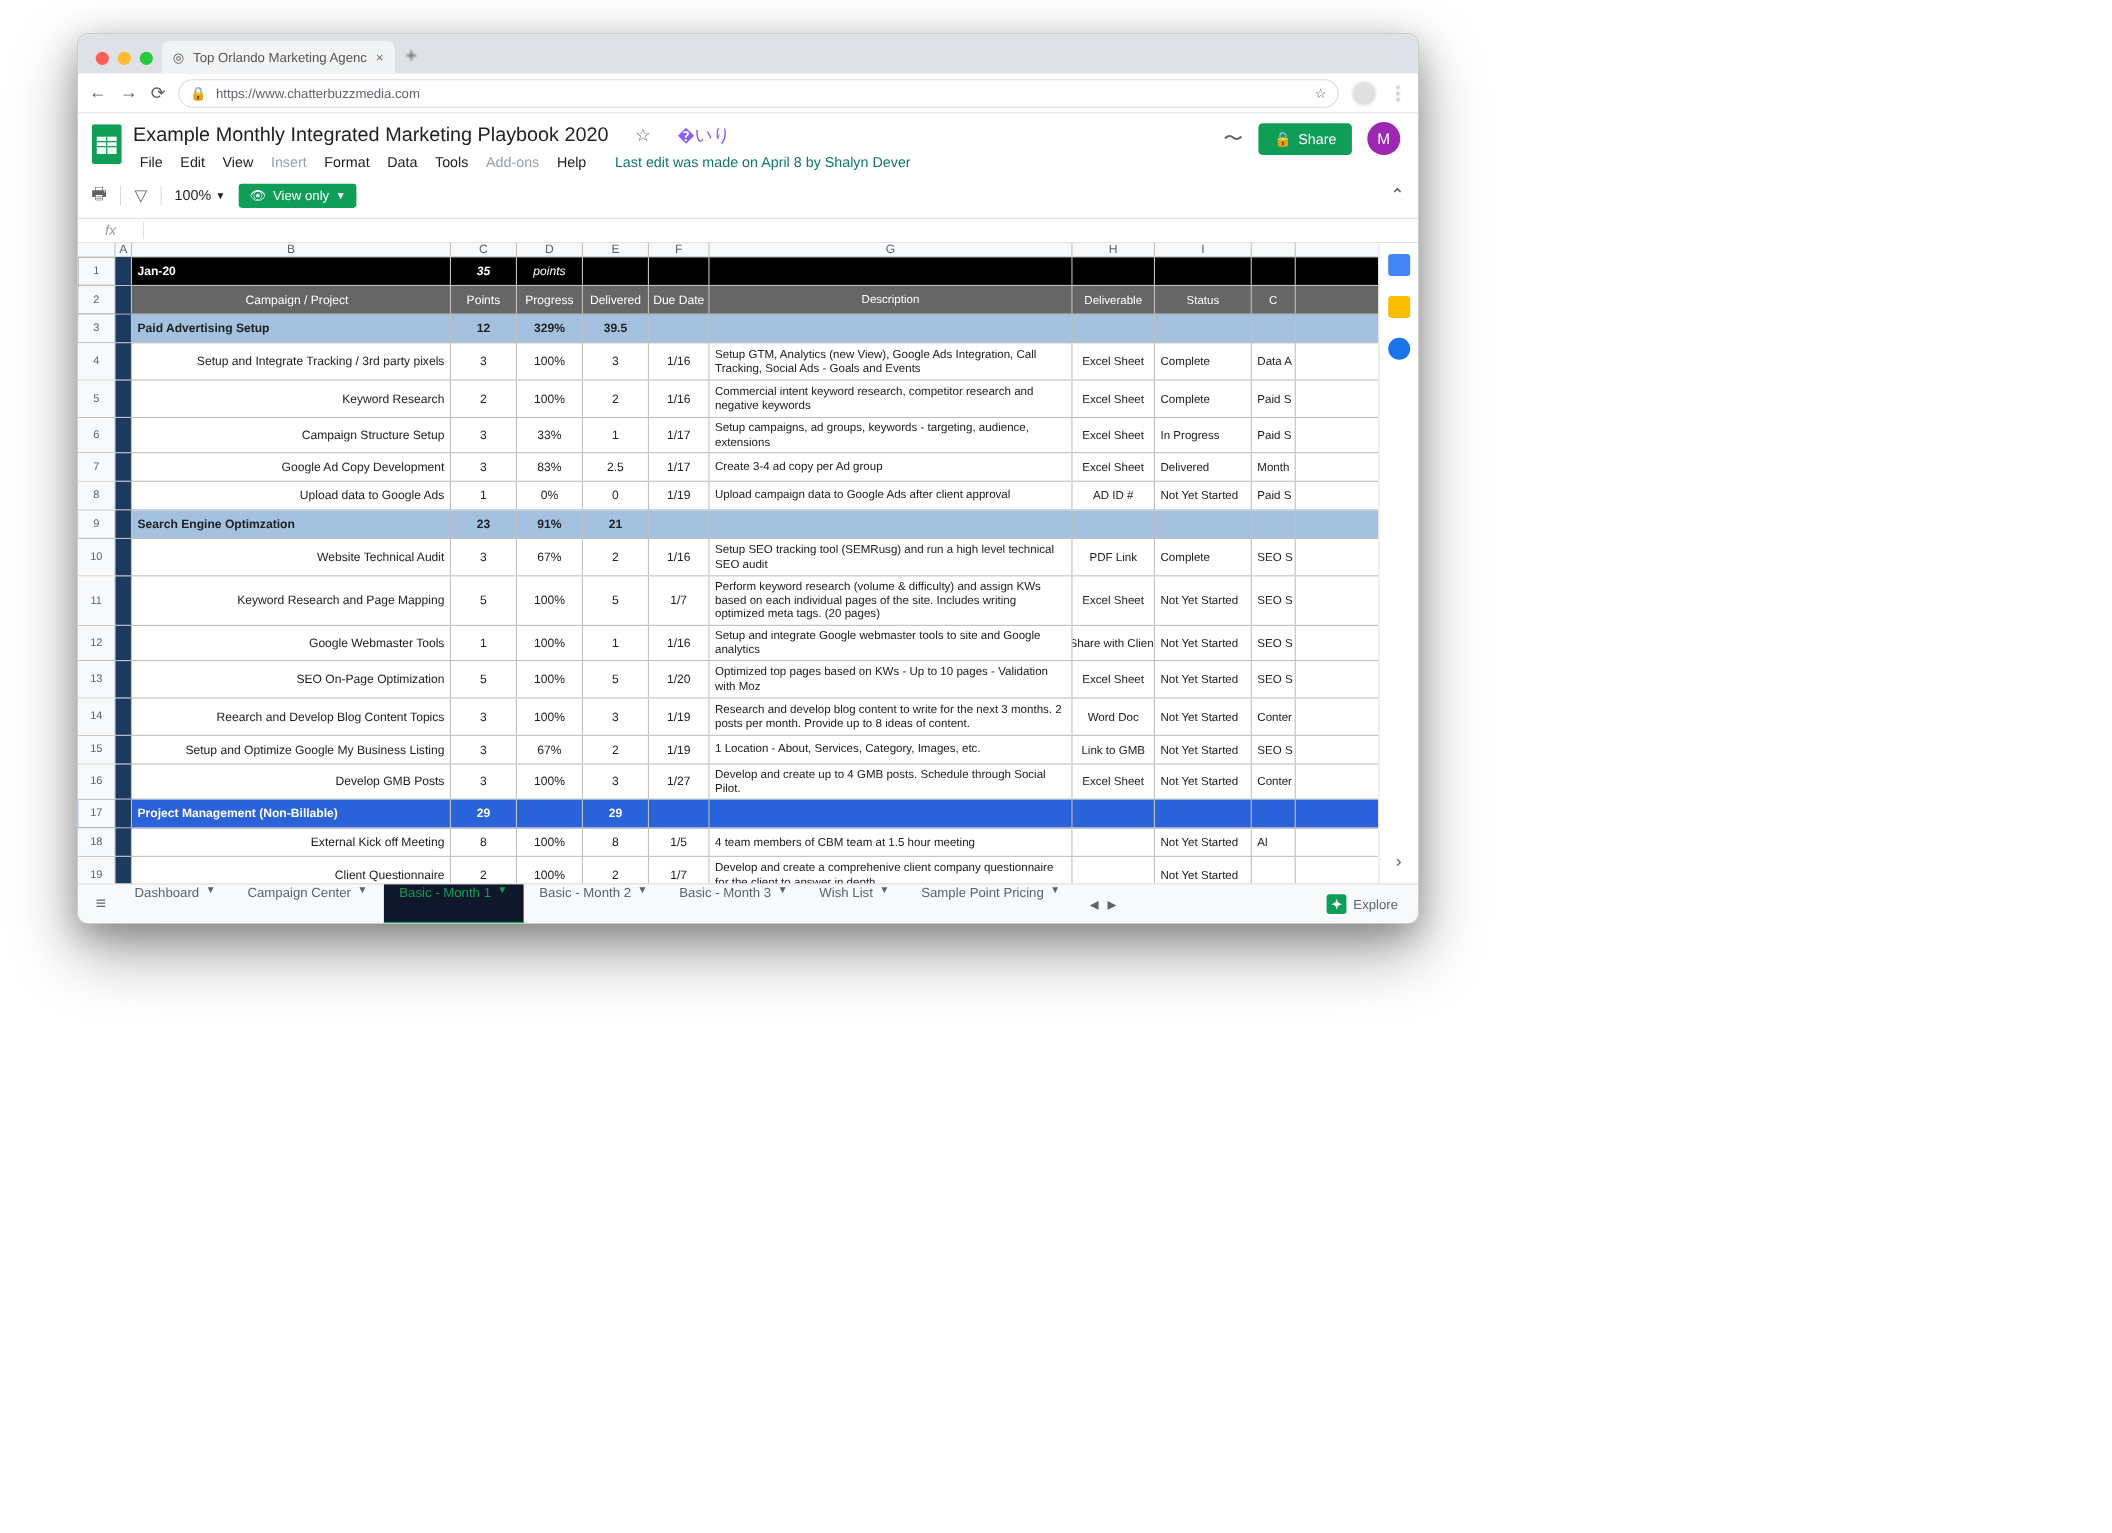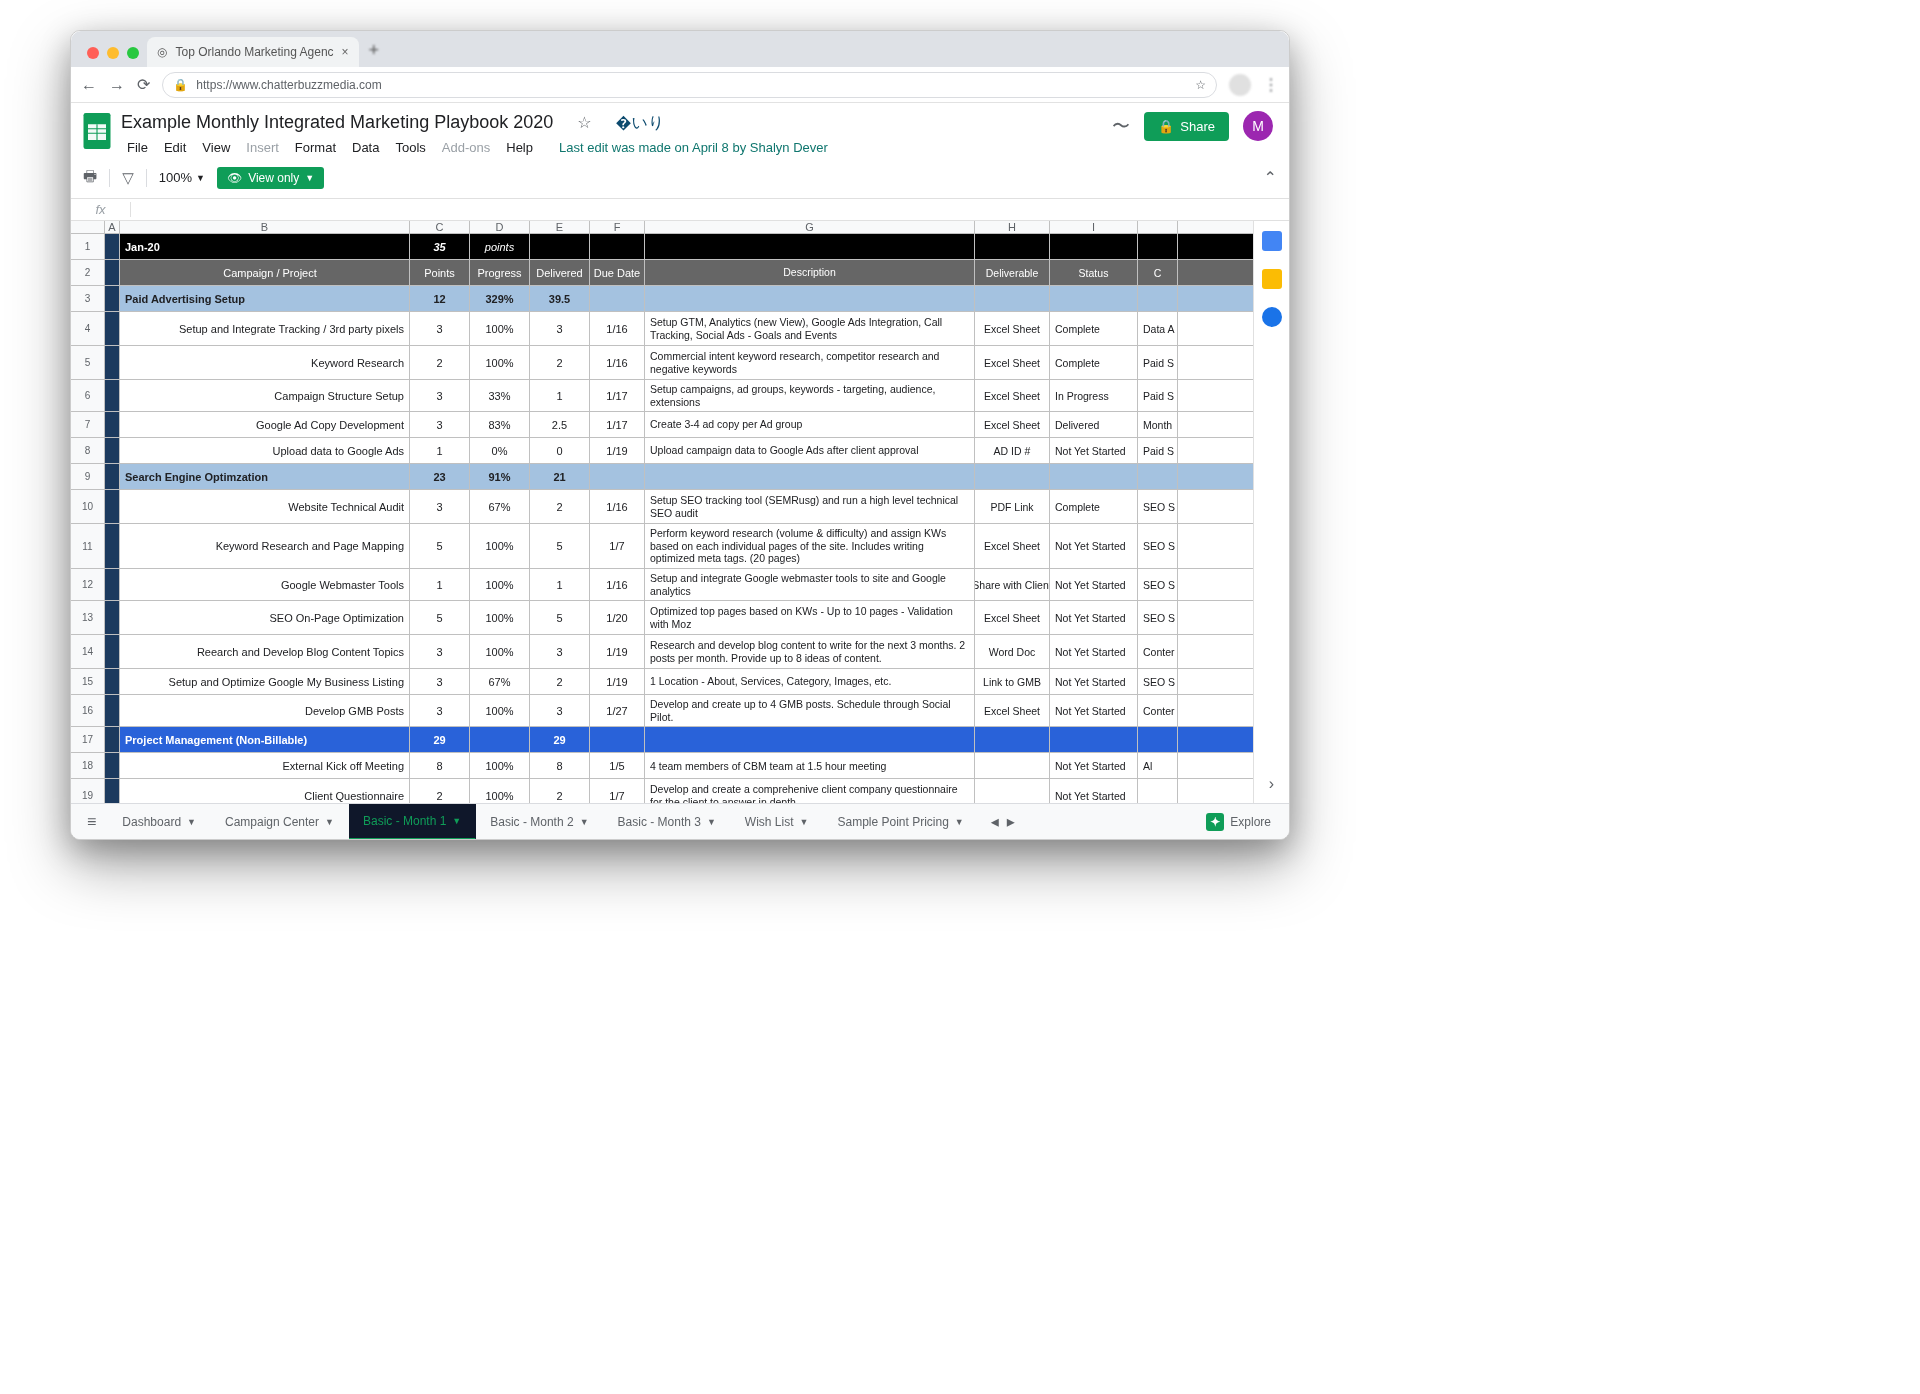--- a/index.html
+++ b/index.html
@@ -77,21 +77,21 @@
 .r-blue .c-c, .r-blue .c-d, .r-blue .c-e { font-weight: bold; }
 .r-royal { background: #2962d9; color: #fff; }
 .r-royal .c-b { font-weight: bold; }
 .r-royal .c-c, .r-royal .c-e { font-weight: bold; }
 .datarow.tall { min-height: 34px; }
 .rtxt { justify-content: flex-end; text-align: right; }
 
 
 .sheet-bar { height: 36px; border-top: 1px solid #dadce0; display: flex; align-items: center; padding: 0 8px; gap: 4px; background: #f8f9fa; }
 .sheet-menu-ico { color: #5f6368; padding: 0 8px; }
-.sheet-tab { padding: 0 14px; height: 36px; display: flex; align-items: center; gap: 6px; font-size: 12px; color: #5f6368; border-right: 1px solid transparent; }
+.sheet-tab { padding: 0 14px; height: 36px; display: flex; gap: 6px; font-size: 12px; color: #5f6368; border-right: 1px solid transparent; }
 .sheet-tab.active { color: #0f9d58; font-weight: 500; background: #0f172a; border-bottom: 2px solid #0f9d58; }
 .sheet-tab .dd { font-size: 9px; }
 .sheet-nav { display: flex; gap: 8px; color: #5f6368; padding: 0 8px; }
 .explore { margin-left: auto; display: flex; align-items: center; gap: 6px; color: #5f6368; font-size: 12px; padding: 0 10px; }
 .explore-ico { width: 18px; height: 18px; background: #0f9d58; border-radius: 3px; color: #fff; display: flex; align-items: center; justify-content: center; font-weight: bold; }
 
 
 .side-panel { width: 36px; background: #fff; border-left: 1px solid #e0e0e0; display: flex; flex-direction: column; align-items: center; padding-top: 10px; gap: 18px; }
 .sp-ico { width: 20px; height: 20px; border-radius: 3px; }
 .sp-cal { background: #4285f4; }
@@ -141,21 +141,21 @@
           <rect x="4" y="10" width="16" height="14" fill="#fff" opacity="0.95"></rect>
           <line x1="4" y1="14" x2="20" y2="14" stroke="#0f9d58"></line>
           <line x1="4" y1="18" x2="20" y2="18" stroke="#0f9d58"></line>
           <line x1="12" y1="10" x2="12" y2="24" stroke="#0f9d58"></line>
         </svg>
     </div>
     <div class="gs-titleblock">
       <div class="gs-titleline">
         <span class="gs-title">Example Monthly Integrated Marketing Playbook 2020</span>
         <span class="gs-star">☆</span>
-        <span class="gs-star" style="color:#0c4a6e">�いり</span>
+        <span class="gs-star" style="color:#8b5cf6">�いり</span>
       </div>
       <div class="gs-menus" id="menu-bar">
           <span>File</span>
           <span>Edit</span>
           <span>View</span>
           <span class="disabled">Insert</span>
           <span>Format</span>
           <span>Data</span>
           <span>Tools</span>
           <span class="disabled">Add-ons</span>

